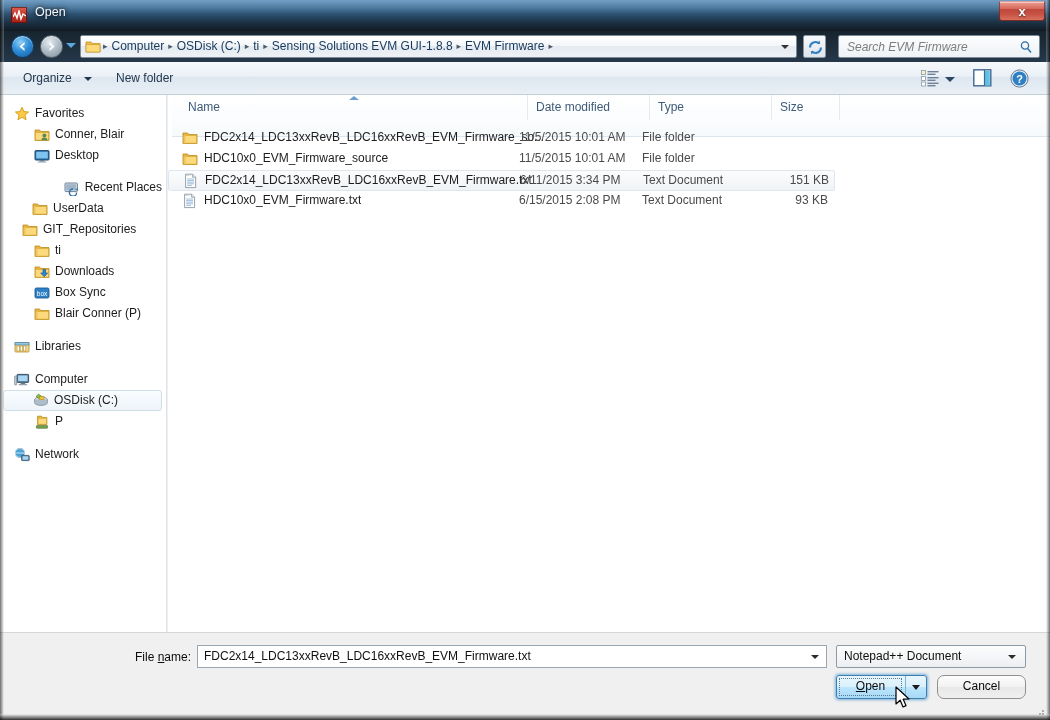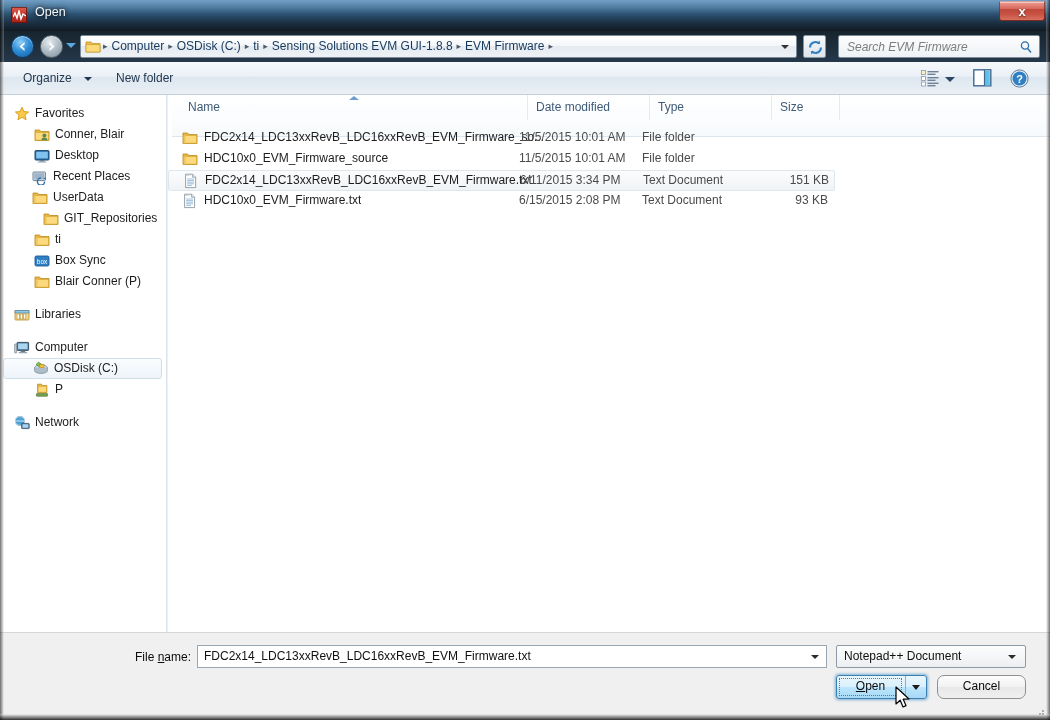--- a/index.html
+++ b/index.html
@@ -488,52 +488,60 @@
         </div>
         <div class="nav-item" style="padding-left:30px; margin:0 4px 0 4px;">
           <svg class="nav-ico" width="16" height="16" viewBox="0 0 16 16">
             <rect x="1" y="2.6" width="14" height="9.4" rx="0.8" fill="#2f6fa8" stroke="#1d4870" stroke-width="1"></rect>
             <rect x="2.2" y="3.8" width="11.6" height="6.6" fill="#7fc4ef"></rect>
             <rect x="5.6" y="12" width="4.8" height="1.6" fill="#6b7d8c"></rect>
             <rect x="3.6" y="13.4" width="8.8" height="1.1" rx="0.5" fill="#8d9daa"></rect>
           </svg>
           <span>Desktop</span>
         </div>
-        <div class="nav-item" style="padding-left:28px; margin:0 4px 0 4px;">
+        <div class="nav-item" style="padding-left:28px; margin:11px 4px 0 4px;justify-content:flex-end;">
           <svg class="nav-ico" width="16" height="16" viewBox="0 0 16 16">
             <rect x="1" y="3" width="12.4" height="8.6" rx="0.8" fill="#d8e3ec" stroke="#6d8296" stroke-width="1"></rect>
             <rect x="2.2" y="4.2" width="10" height="6.2" fill="#9fb4c6"></rect>
             <path d="M9 9 a3.6 3.6 0 1 0 3.6 3.6" fill="none" stroke="#2f6fa8" stroke-width="1.4"></path>
             <path d="M13.4 8 l0.6 2.6 l-2.6 -0.6 Z" fill="#2f6fa8"></path>
           </svg>
           <span>Recent Places</span>
         </div>
         <div class="nav-item" style="padding-left:28px; margin:0 4px 0 4px;">
           <svg class="nav-ico" width="16" height="16" viewBox="0 0 16 16">
             <path d="M1 3 h4.6 l1.3 1.5 H15 v9 H1 Z" fill="#eab544" stroke="#bd8c1c" stroke-width="0.8"></path>
             <path d="M1.4 5.4 h13.2 v7.8 H1.4 Z" fill="#fcd97d" stroke="#c99e26" stroke-width="0.6"></path>
             <rect x="2" y="5.4" width="1.6" height="7.8" fill="#eec45e"></rect>
           </svg>
           <span>UserData</span>
         </div>
-        <div class="nav-item" style="padding-left:39px; margin:0 4px 0 4px;">
+        <div class="nav-item" style="padding-left:18px; margin:0 4px 0 4px;">
           <svg class="nav-ico" width="16" height="16" viewBox="0 0 16 16">
             <path d="M1 3 h4.6 l1.3 1.5 H15 v9 H1 Z" fill="#eab544" stroke="#bd8c1c" stroke-width="0.8"></path>
             <path d="M1.4 5.4 h13.2 v7.8 H1.4 Z" fill="#fcd97d" stroke="#c99e26" stroke-width="0.6"></path>
             <rect x="2" y="5.4" width="1.6" height="7.8" fill="#eec45e"></rect>
           </svg>
           <span>GIT_Repositories</span>
         </div>
         <div class="nav-item" style="padding-left:30px; margin:0 4px 0 4px;">
           <svg class="nav-ico" width="16" height="16" viewBox="0 0 16 16">
             <path d="M1 3 h4.6 l1.3 1.5 H15 v9 H1 Z" fill="#eab544" stroke="#bd8c1c" stroke-width="0.8"></path>
             <path d="M1.4 5.4 h13.2 v7.8 H1.4 Z" fill="#fcd97d" stroke="#c99e26" stroke-width="0.6"></path>
             <rect x="2" y="5.4" width="1.6" height="7.8" fill="#eec45e"></rect>
           </svg>
           <span>ti</span>
+        </div>
+        <div class="nav-item" style="padding-left:30px; margin:0 4px 0 4px;">
+          <svg class="nav-ico" width="16" height="16" viewBox="0 0 16 16">
+            <path d="M1 3 h4.6 l1.3 1.5 H15 v9 H1 Z" fill="#eab544" stroke="#bd8c1c" stroke-width="0.8"></path>
+            <path d="M1.4 5.4 h13.2 v7.8 H1.4 Z" fill="#fcd97d" stroke="#c99e26" stroke-width="0.6"></path>
+            <path d="M9 5.6 h2.6 v3.4 h2 L10.3 12.8 L6.7 9 h2.3 Z" fill="#2f86d4" stroke="#1b5a94" stroke-width="0.7"></path>
+          </svg>
+          <span>Downloads</span>
         </div>
         <div class="nav-item" style="padding-left:30px; margin:0 4px 0 4px;">
           <svg class="nav-ico" width="16" height="16" viewBox="0 0 16 16">
             <rect x="1" y="3" width="14" height="10" rx="1.4" fill="#2f7fc4" stroke="#1b5a94" stroke-width="0.9"></rect>
             <text x="8" y="11" font-size="6.4" fill="#ffffff" text-anchor="middle" font-family="Liberation Sans, sans-serif">box</text>
           </svg>
           <span>Box Sync</span>
         </div>
         <div class="nav-item" style="padding-left:30px; margin:0 4px 0 4px;">
           <svg class="nav-ico" width="16" height="16" viewBox="0 0 16 16">

